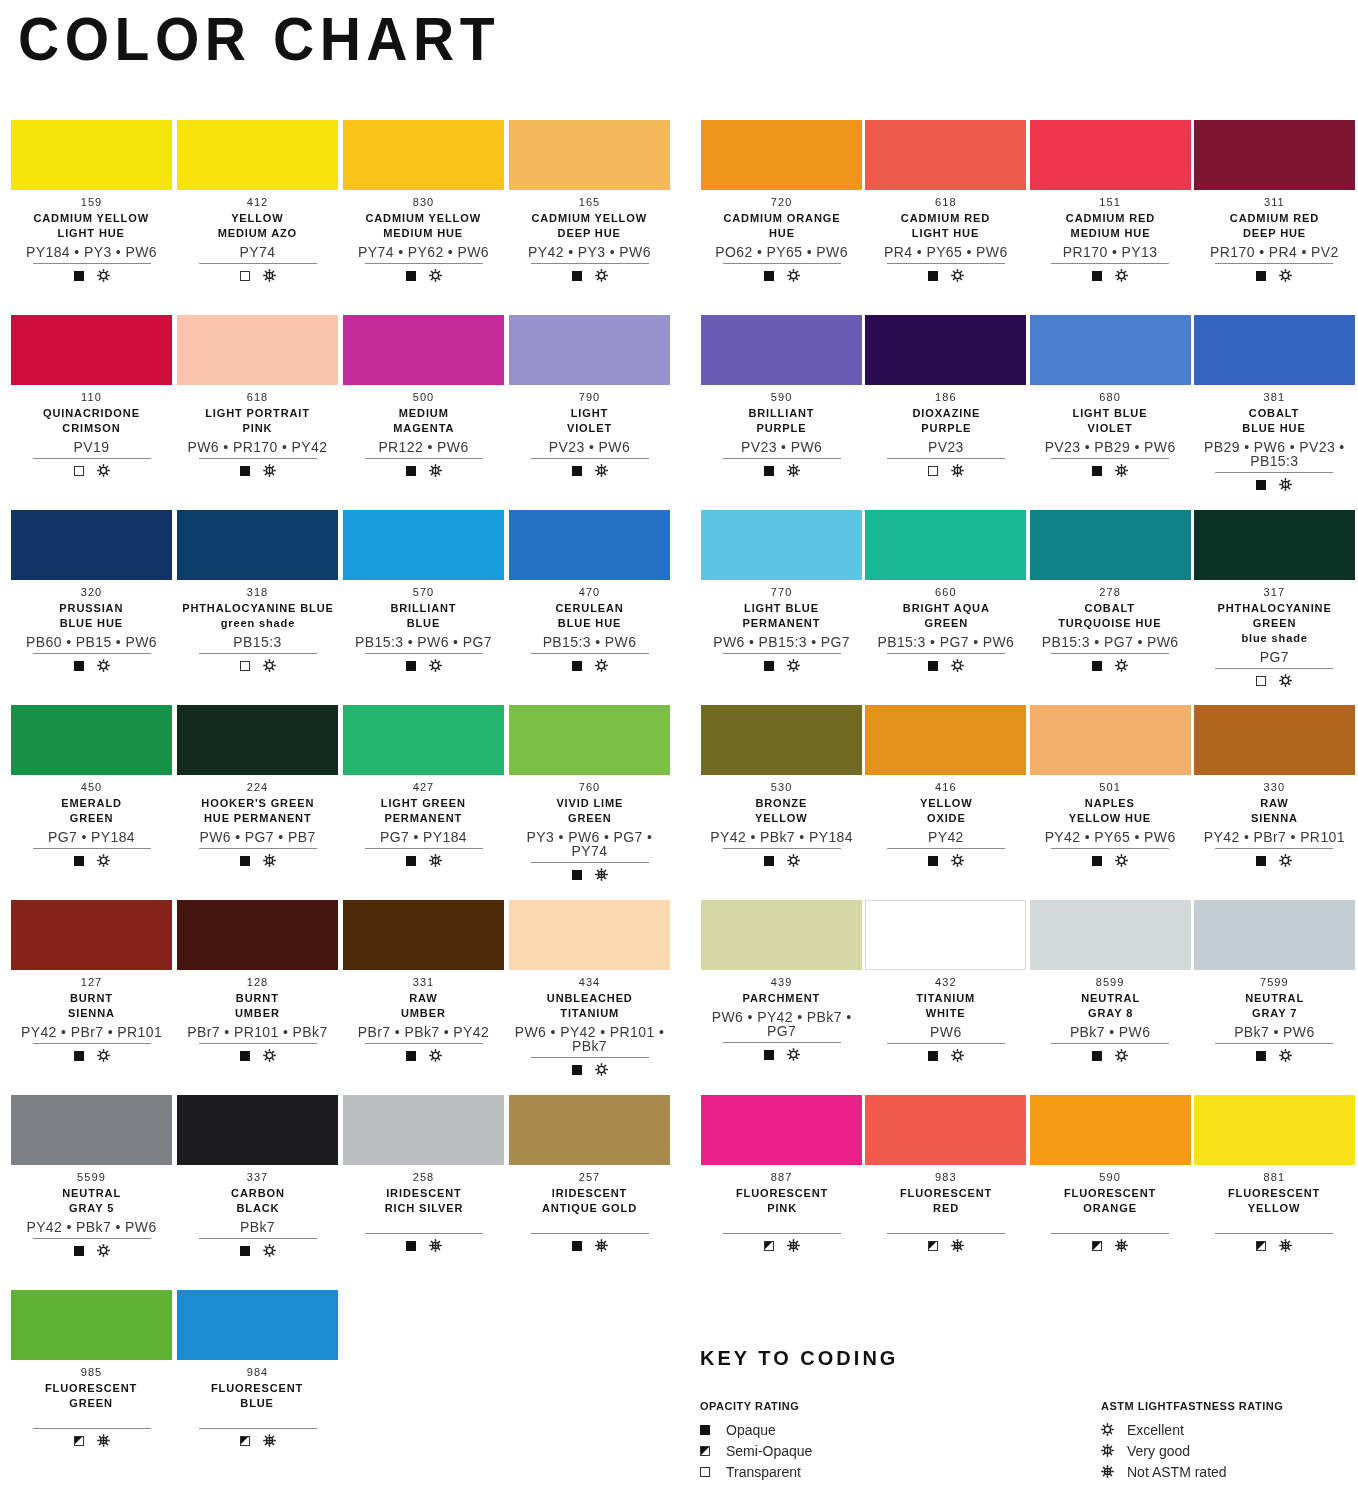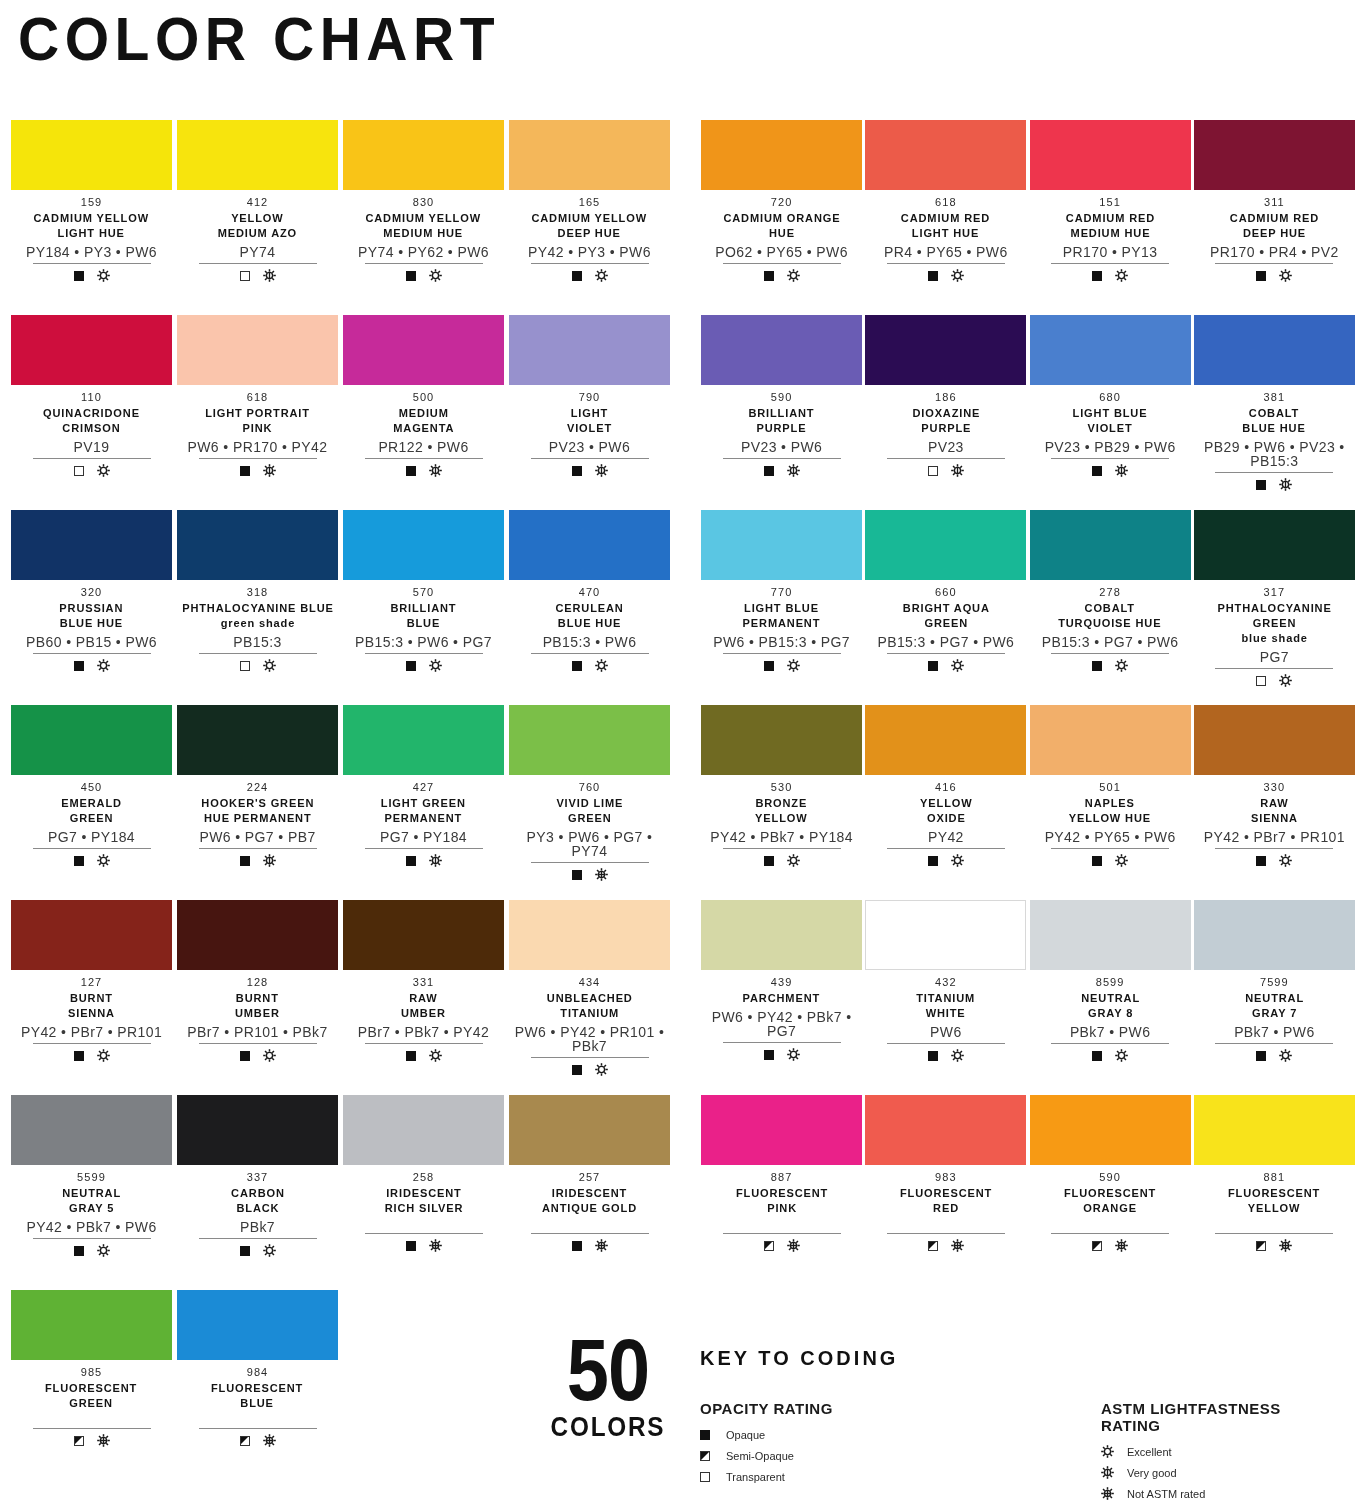--- a/index.html
+++ b/index.html
@@ -176,32 +176,32 @@
     font-weight: 700;
     letter-spacing: 3.2px;
     color: #111111;
     margin-bottom: 30px;
     transform: scaleX(0.95);
     transform-origin: left;
   }
   .key-cols { display: flex; gap: 162px; }
   .key-col { width: 250px; }
   .key-head {
-    font-size: 15px;
+    font-size: 11px;
     font-weight: 700;
     letter-spacing: 0.5px;
     color: #1a1a1a;
     margin-bottom: 7px;
   }
   .key-item {
     display: flex;
     align-items: center;
     gap: 12px;
     height: 21px;
-    font-size: 11px;
+    font-size: 14px;
     color: #2a2a2a;
   }
   .key-item .glyphbox {
     width: 14px; display: flex; justify-content: flex-start; align-items: center;
   }
 </style>
 </head>
 <body>
 
 <div id="page">
@@ -1480,24 +1480,20 @@
         <div class="half right">
           <div class="cell empty"></div>
           <div class="cell empty"></div>
           <div class="cell empty"></div>
           <div class="cell empty"></div>
         </div>
       </div>
     </div>
 
   <div class="bottom">
-    <div class="fifty">
-      <div class="num">50</div>
-      <div class="lbl">COLORS</div>
-    </div>
 
     <div class="key">
       <div class="key-title">KEY TO CODING</div>
       <div class="key-cols">
         <div class="key-col">
           <div class="key-head">OPACITY RATING</div>
           <div class="key-item">
             <span class="glyphbox">
                 <span class="op opaque"></span>
               </span>

